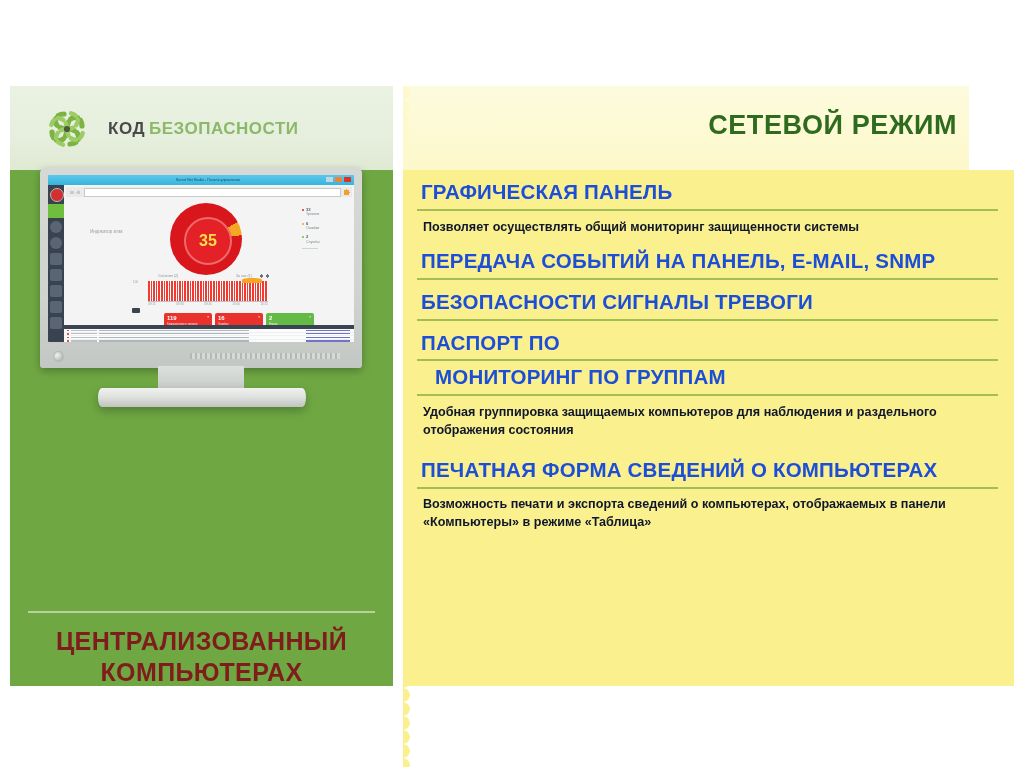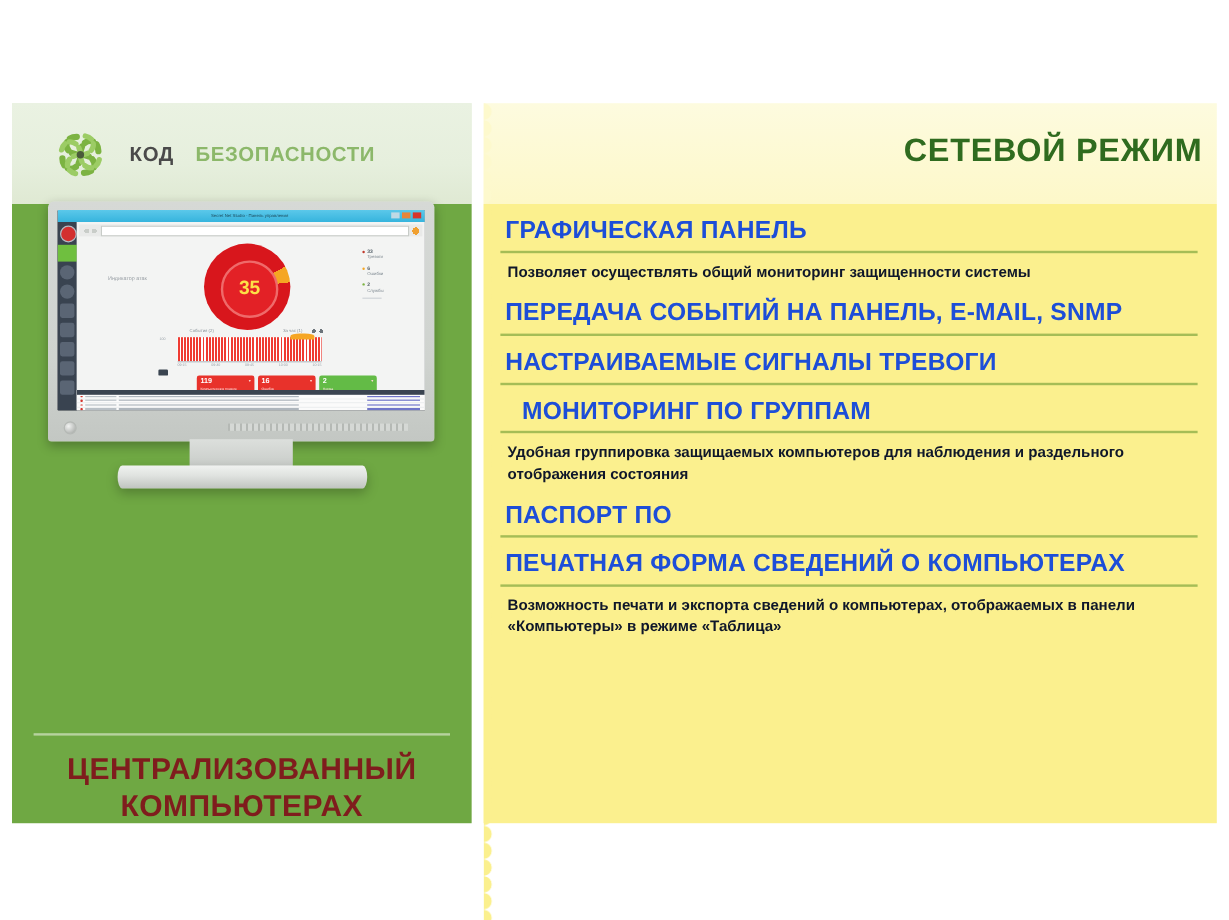--- a/index.html
+++ b/index.html
@@ -11,21 +11,21 @@
   .left-col{
     position:absolute;left:10px;top:86px;width:383px;height:600px;
     background:#e4eedb;
   }
   .logo-band{
     position:absolute;left:0;top:0;width:383px;height:84px;
     background:linear-gradient(to bottom,#eaf2e2 0%,#e6efdd 60%,#dfe9d3 100%);
   }
   .logo-wrap{position:absolute;left:28px;top:14px;display:flex;align-items:center;gap:12px;}
   .logo-mark{width:58px;height:58px;position:relative;}
-  .logo-text{display:flex;align-items:baseline;gap:18px;}
+  .logo-text{display:flex;align-items:baseline;gap:4px;}
   .logo-text .kod{
     font-size:17px;font-weight:700;color:#4a4a4a;letter-spacing:.5px;
   }
   .logo-text .bez{
     font-size:17px;font-weight:700;color:#8cb86a;letter-spacing:.5px;
   }
 
   .green-panel{
     position:absolute;left:0;top:84px;width:383px;height:516px;
     background:#6fa843;
@@ -138,21 +138,21 @@
   .mon-caption{
     position:absolute;left:0;top:456px;width:383px;text-align:center;
     color:#7f1d1d;font-size:25px;font-weight:700;line-height:1.22;letter-spacing:.4px;
   }
 
   
   .right-col{
     position:absolute;left:393px;top:86px;width:621px;height:600px;
   }
   .right-head{
-    position:absolute;left:10px;top:0;width:611px;height:84px;
+    position:absolute;left:10px;top:0;width:566px;height:84px;
     background:linear-gradient(to bottom,#fdfbdf 0%,#fdf8c9 100%);
   }
   .head-title{
     position:absolute;right:12px;top:24px;
     font-size:27px;font-weight:700;color:#2f6b1f;letter-spacing:.6px;
   }
   .right-body{
     position:absolute;left:10px;top:84px;width:611px;height:516px;
     background:#fbf08e;
     padding:6px 12px 0 14px;box-sizing:border-box;
@@ -389,35 +389,35 @@
       </div>
 
       <div class="sec">
         <h2 class="sec-title">ПЕРЕДАЧА СОБЫТИЙ НА ПАНЕЛЬ, E-MAIL, SNMP</h2>
         <div class="rule"></div>
       </div>
 
       <div class="gap"></div>
 
       <div class="sec">
-        <h2 class="sec-title">НАСТРАИВАЕМЫЕ СИГНАЛЫ ТРЕВОГИ</h2>
+        <h2 class="sec-title">БЕЗОПАСНОСТИ СИГНАЛЫ ТРЕВОГИ</h2>
         <div class="rule"></div>
       </div>
 
       <div class="gap"></div>
 
       <div class="sec">
+        <h2 class="sec-title">ПАСПОРТ ПО</h2>
+        <div class="rule"></div>
+      </div>
+
+      <div class="sec">
         <h2 class="sec-title indent">МОНИТОРИНГ ПО ГРУППАМ</h2>
         <div class="rule"></div>
         <p class="sec-body">Удобная группировка защищаемых компьютеров для наблюдения и раздельного отображения состояния</p>
-      </div>
-
-      <div class="sec">
-        <h2 class="sec-title">ПАСПОРТ ПО</h2>
-        <div class="rule"></div>
       </div>
 
       <div class="gap"></div>
 
       <div class="sec">
         <h2 class="sec-title">ПЕЧАТНАЯ ФОРМА СВЕДЕНИЙ О КОМПЬЮТЕРАХ</h2>
         <div class="rule"></div>
         <p class="sec-body tight">Возможность печати и экспорта сведений о компьютерах, отображаемых в панели «Компьютеры» в режиме «Таблица»</p>
       </div>
 

